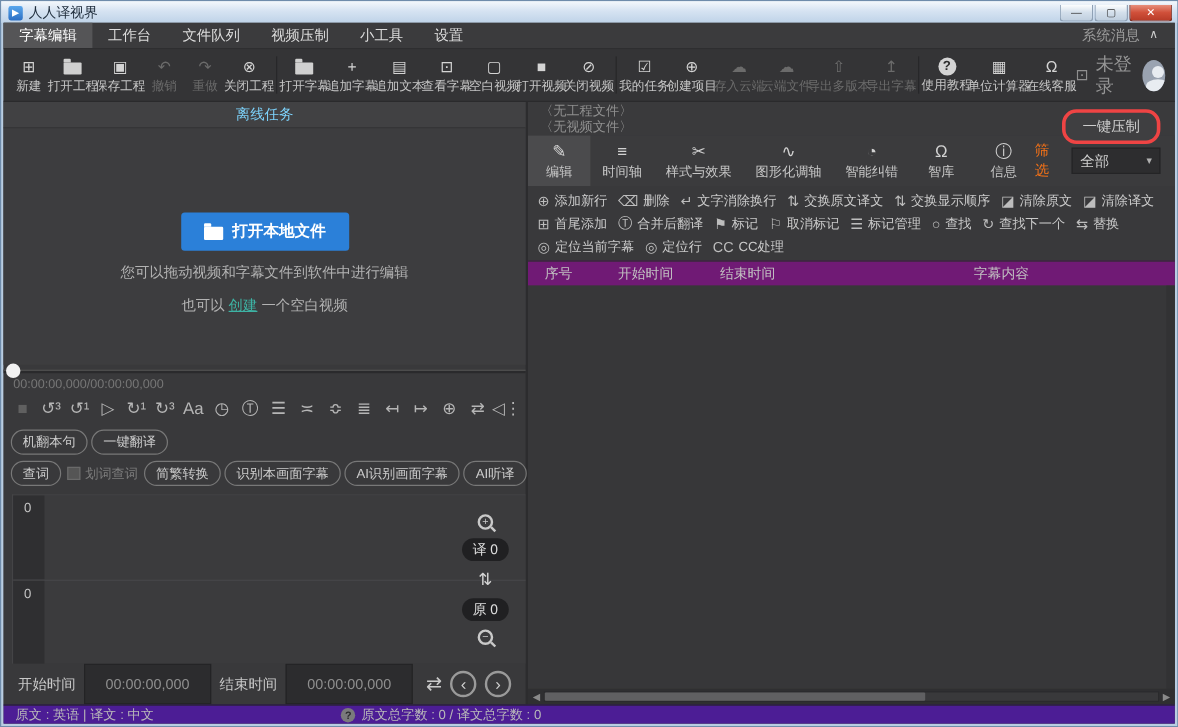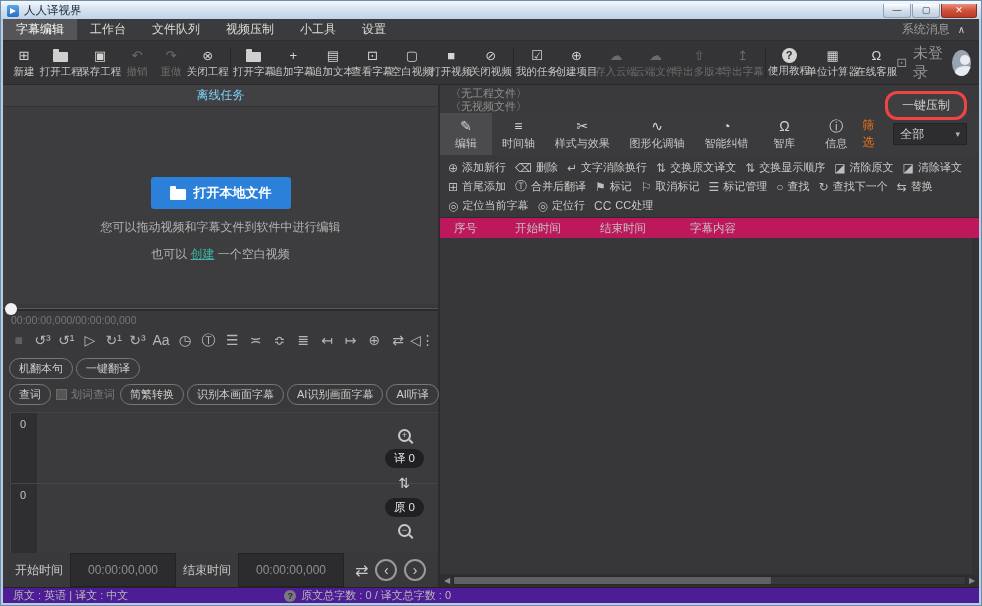--- a/index.html
+++ b/index.html
@@ -94,26 +94,26 @@
   .tab .lb { font-size:11px; color:#c6c6c6; white-space:nowrap; }
   .tabs-right { margin-left:auto; display:flex; align-items:center; gap:7px; padding-right:12px; }
   .flt-lbl { font-size:12px; color:#f97316; }
   .flt-sel { width:74px; height:22px; background:#2d2d2f; border:1px solid #242426; display:flex; align-items:center; padding:0 6px; font-size:12px; color:#d0d0d0; cursor:pointer; }
   .flt-sel .caret { margin-left:auto; font-size:9px; color:#b0b0b0; }
   .etools { padding:3px 8px 2px; background:#39393b; }
   .erow { display:flex; align-items:center; gap:9px; height:19px; white-space:nowrap; overflow:hidden; }
   .etool { display:flex; align-items:center; gap:4px; cursor:pointer; }
   .eticon { font-size:12px; color:#bdbdbd; }
   .etlbl { font-size:11px; color:#cacaca; }
-  .thead { height:21px; background:#be185d; display:flex; align-items:center; border-top:1px solid #2b2b2d; }
+  .thead { height:21px; background:#701a75; display:flex; align-items:center; border-top:1px solid #2b2b2d; }
   .th { font-size:11.5px; color:#c2c2c2; }
   .th.c1 { width:75px; padding-left:14px; }
   .th.c2 { width:85px; }
   .th.c3 { width:90px; }
-  .th.c4 { flex:1; text-align:left; }
+  .th.c4 { flex:1; text-align:center; }
   .tbody { flex:1; background:#373739; display:flex; }
   .vstrip { width:7px; background:#323234; margin-left:auto; }
   .hscroll { height:13px; background:#2f2f31; display:flex; align-items:center; padding:0 1px; }
   .harrow { width:12px; font-size:8px; color:#8a8a8a; text-align:center; cursor:pointer; }
   .htrack { flex:1; height:9px; background:#39393b; position:relative; border:1px solid #2a2a2c; }
   .hthumb { position:absolute; left:0; top:0; height:7px; width:62%; background:#606062; border-radius:1px; cursor:pointer; }
   
   .statusbar { height:16px; background:#4c1d95; border-top:1px solid #222224; display:flex; align-items:center; font-size:11px; color:#b9b9b9; padding:0 10px; gap:6px; }
   .sb-center { margin-left:150px; display:flex; align-items:center; gap:5px; }
   .qmark { width:12px; height:12px; border-radius:50%; background:#7a7a7c; color:#2b2b2d; font-size:9px; font-weight:bold; text-align:center; line-height:12px; }

